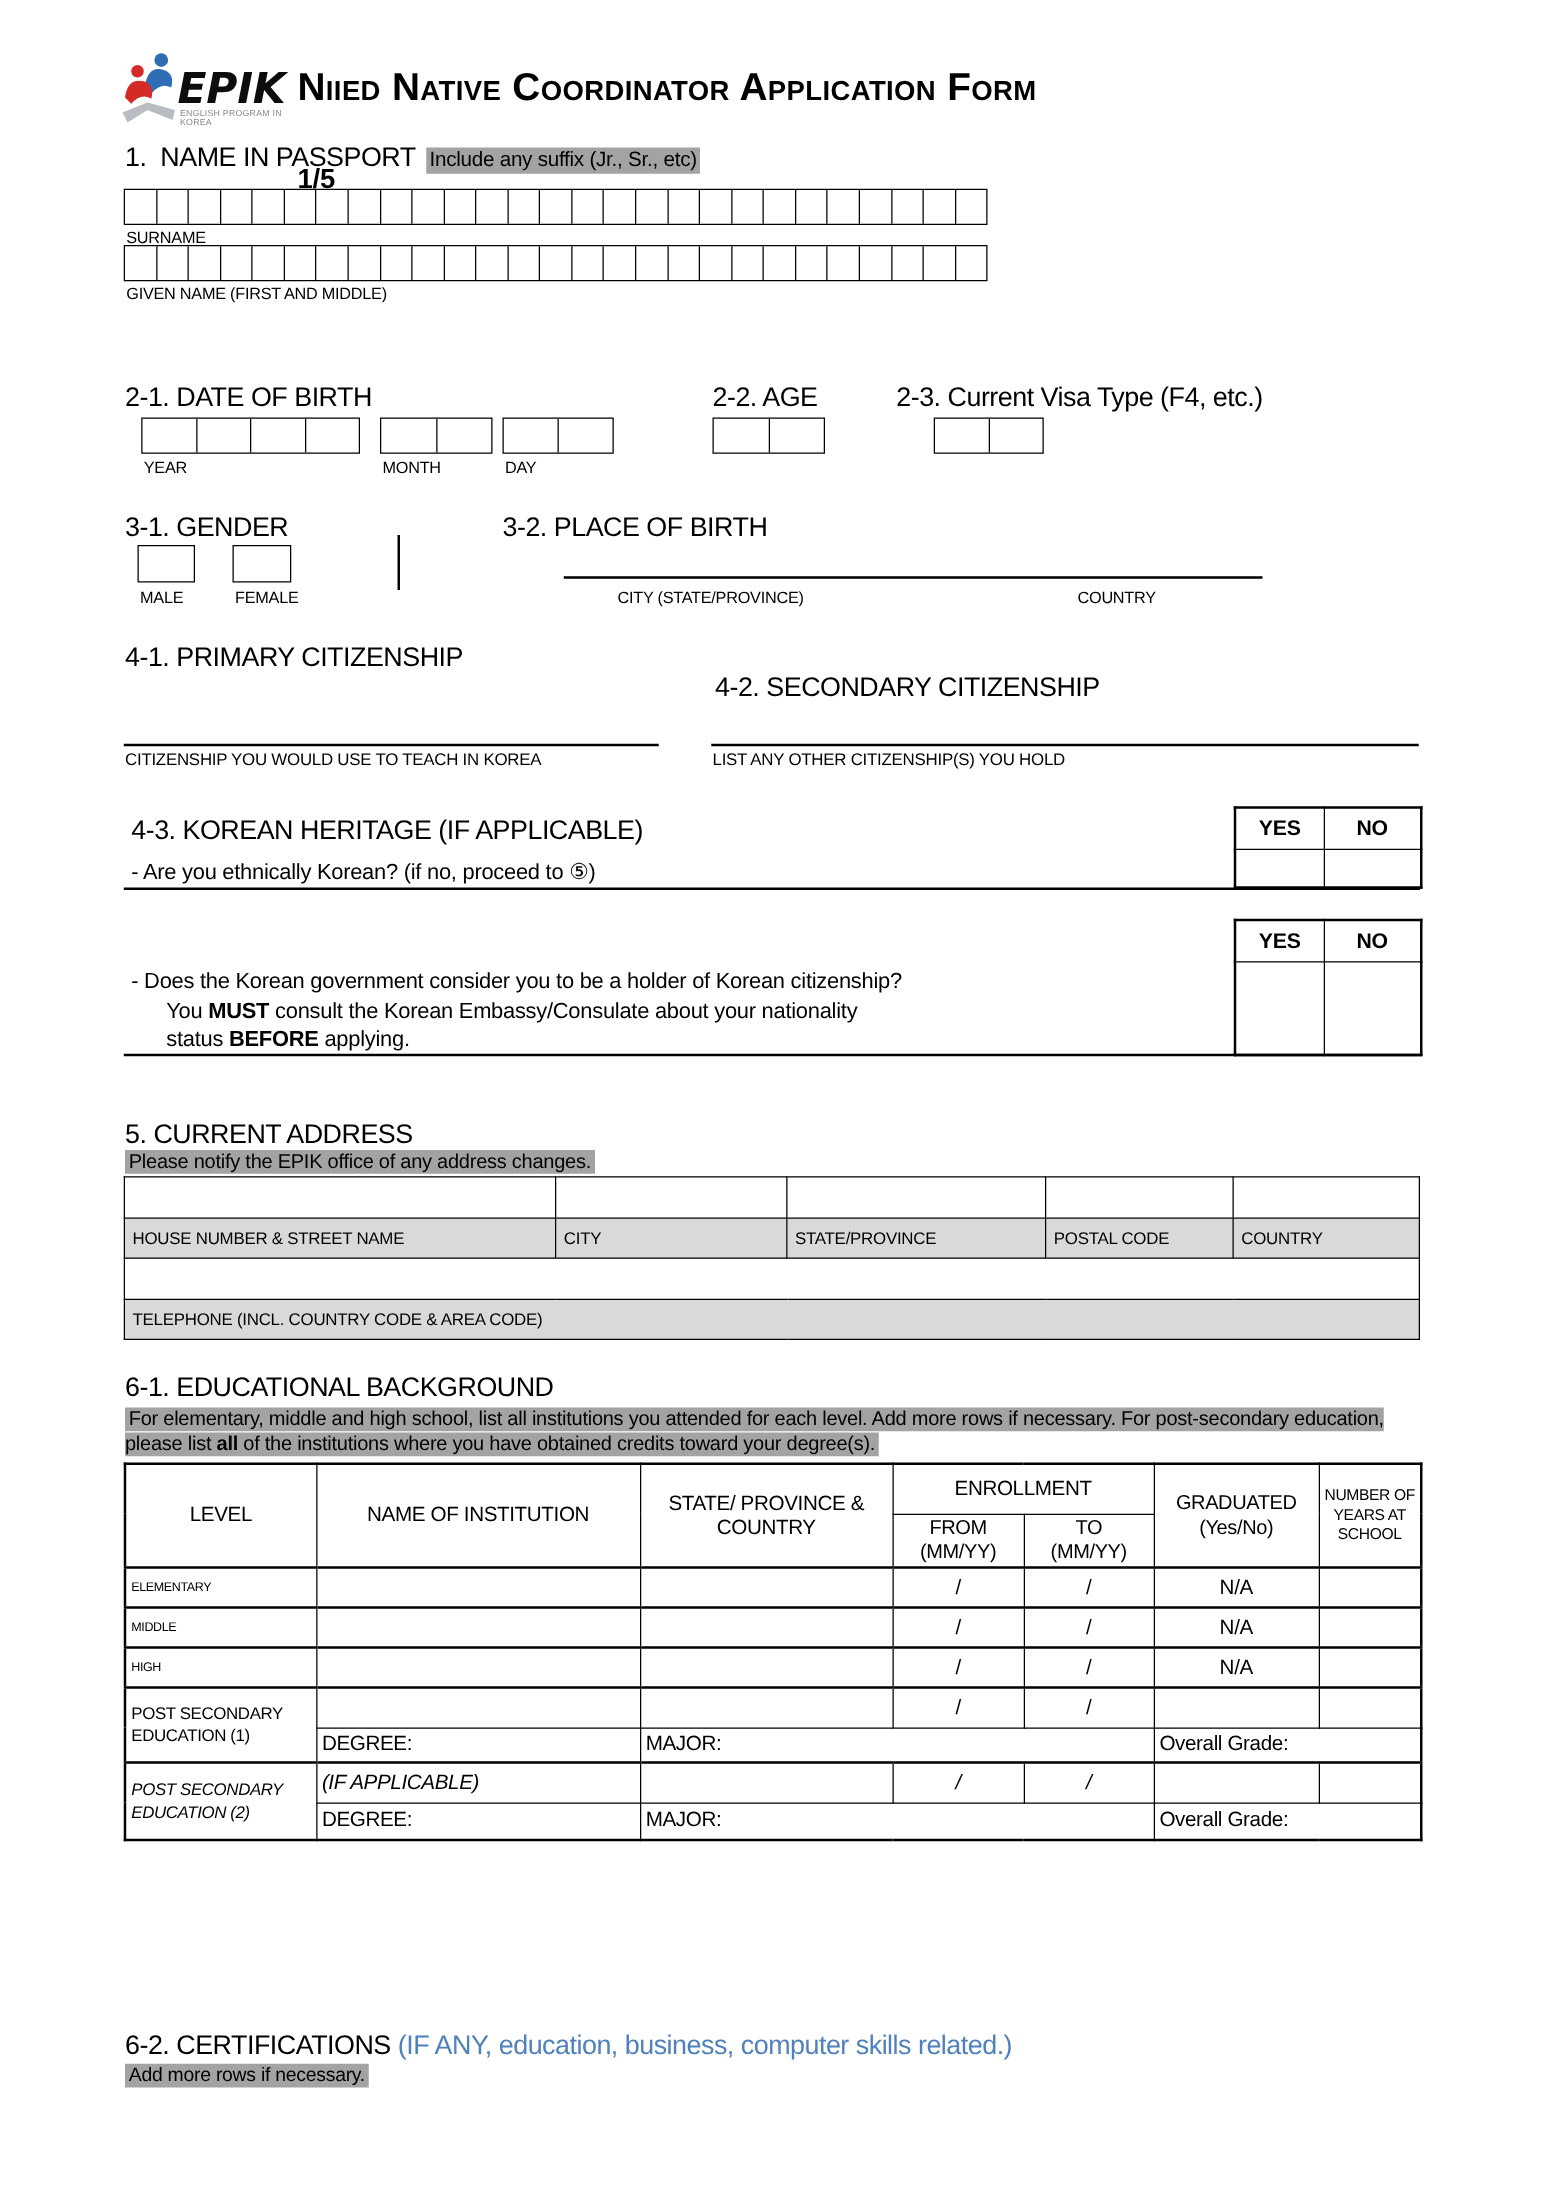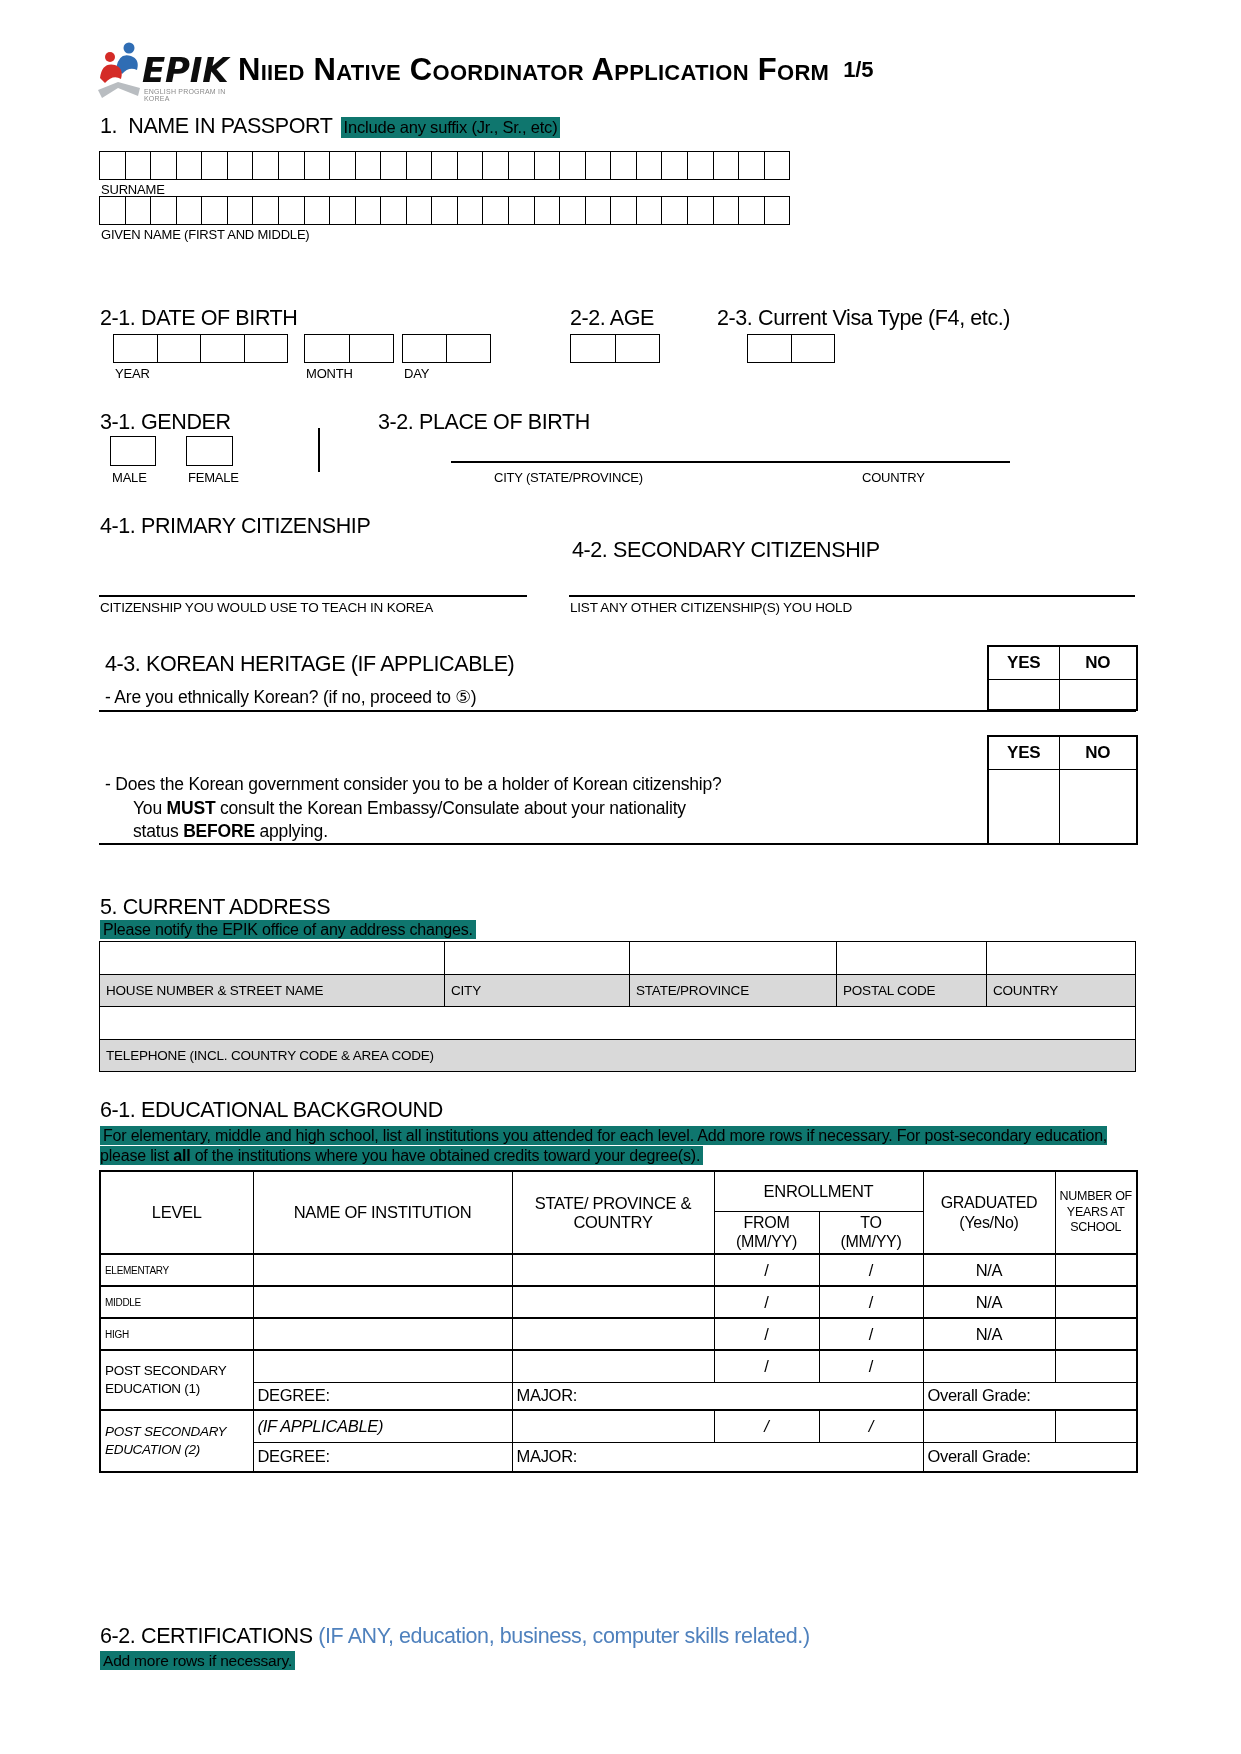--- a/index.html
+++ b/index.html
@@ -1,27 +1,27 @@
 <!DOCTYPE html>
 <html><head>
 <meta charset="utf-8">
 <style>
   html,body{margin:0;padding:0;background:#fff;}
   .page{position:relative;width:1241px;height:1754px;background:#fff;overflow:hidden;
         font-family:"Liberation Sans","DejaVu Sans",sans-serif;color:#000;letter-spacing:-0.2px;}
   .abs{position:absolute;}
   
-  .titlebar{display:flex;align-items:center;gap:14px;}
+  .titlebar{display:flex;align-items:flex-start;gap:42px;flex-direction:column;}
   .main-title{font-weight:700;font-size:31px;font-variant:small-caps;letter-spacing:0.3px;}
   .page-num{font-weight:700;font-size:22px;}
   .logo-sub{font-size:7px;color:#8a8a8a;letter-spacing:0.2px;}
   
   .sec{font-size:21.5px;letter-spacing:-0.4px;white-space:pre;}
   .small-label{font-size:13px;letter-spacing:-0.2px;}
-  .hl{background:#0f766e;padding:1px 3px;}
+  .hl{background:#a3a3a3;padding:1px 3px;}
   .blue{color:#4f81bd;}
   .bu{font-weight:700;}
   
   .cellrow{display:flex;border:1.5px solid #000;box-sizing:border-box;background:#fff;}
   .cellrow .cell{flex:1;border-right:1px solid #000;}
   .cellrow .cell:last-child{border-right:none;}
   .checkbox{border:1.5px solid #000;box-sizing:border-box;background:#fff;}
   .hline{background:#000;}
   .vline{background:#000;}
   
@@ -154,21 +154,21 @@
   <div class="abs cellrow" style="left:747px;top:334px;width:88px;height:29px;">
       <div class="cell"></div>
       <div class="cell"></div>
     </div>
 
   <div class="abs small-label" style="left:115px;top:366px;">YEAR</div>
   <div class="abs small-label" style="left:306px;top:366px;">MONTH</div>
   <div class="abs small-label" style="left:404px;top:366px;">DAY</div>
 
   <div class="abs sec" style="left:100px;top:410px;">3-1. GENDER</div>
-  <div class="abs sec" style="left:378px;top:410px;">3-2. PLACE OF BIRTH</div>
+  <div class="abs sec" style="left:402px;top:410px;">3-2. PLACE OF BIRTH</div>
 
   <div class="abs checkbox" style="left:110px;top:436px;width:46px;height:30px;"></div>
   <div class="abs checkbox" style="left:186px;top:436px;width:47px;height:30px;"></div>
   <div class="abs vline" style="left:318px;top:428px;width:2px;height:44px;"></div>
   <div class="abs hline" style="left:451px;top:461px;width:559px;height:2px;"></div>
 
   <div class="abs small-label" style="left:112px;top:470px;">MALE</div>
   <div class="abs small-label" style="left:188px;top:470px;">FEMALE</div>
   <div class="abs small-label" style="left:494px;top:470px;">CITY (STATE/PROVINCE)</div>
   <div class="abs small-label" style="left:862px;top:470px;">COUNTRY</div>

